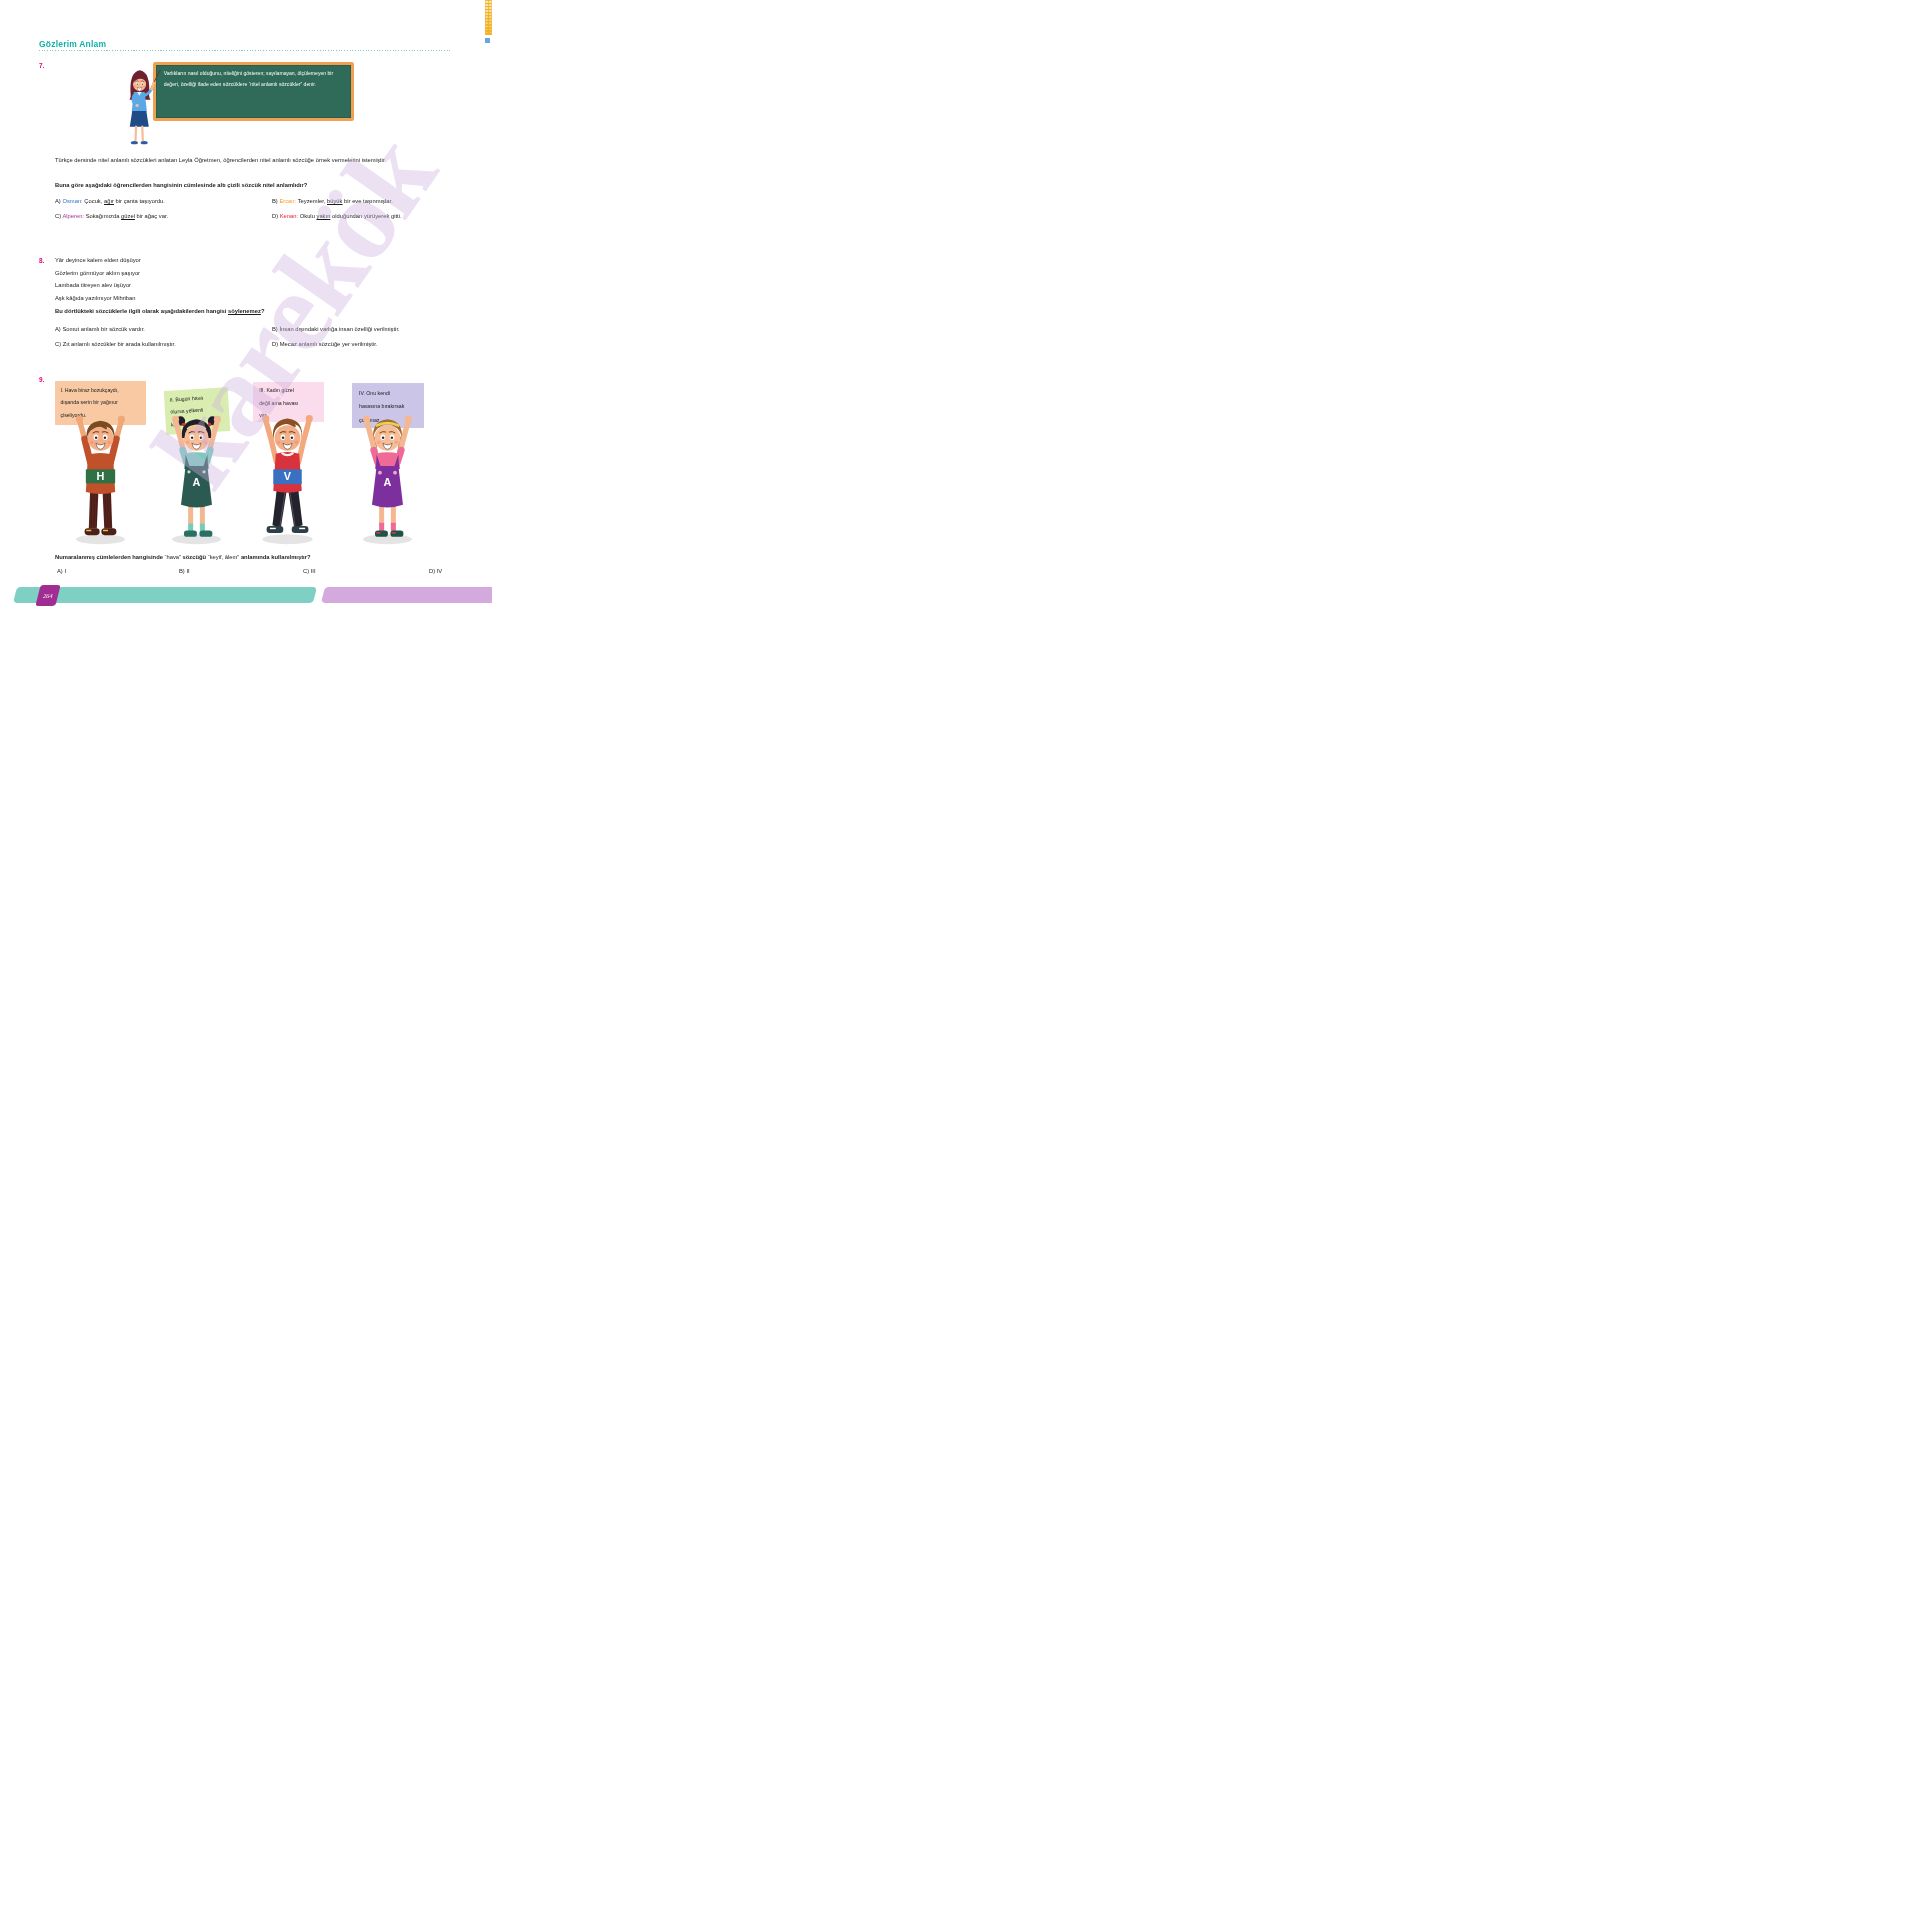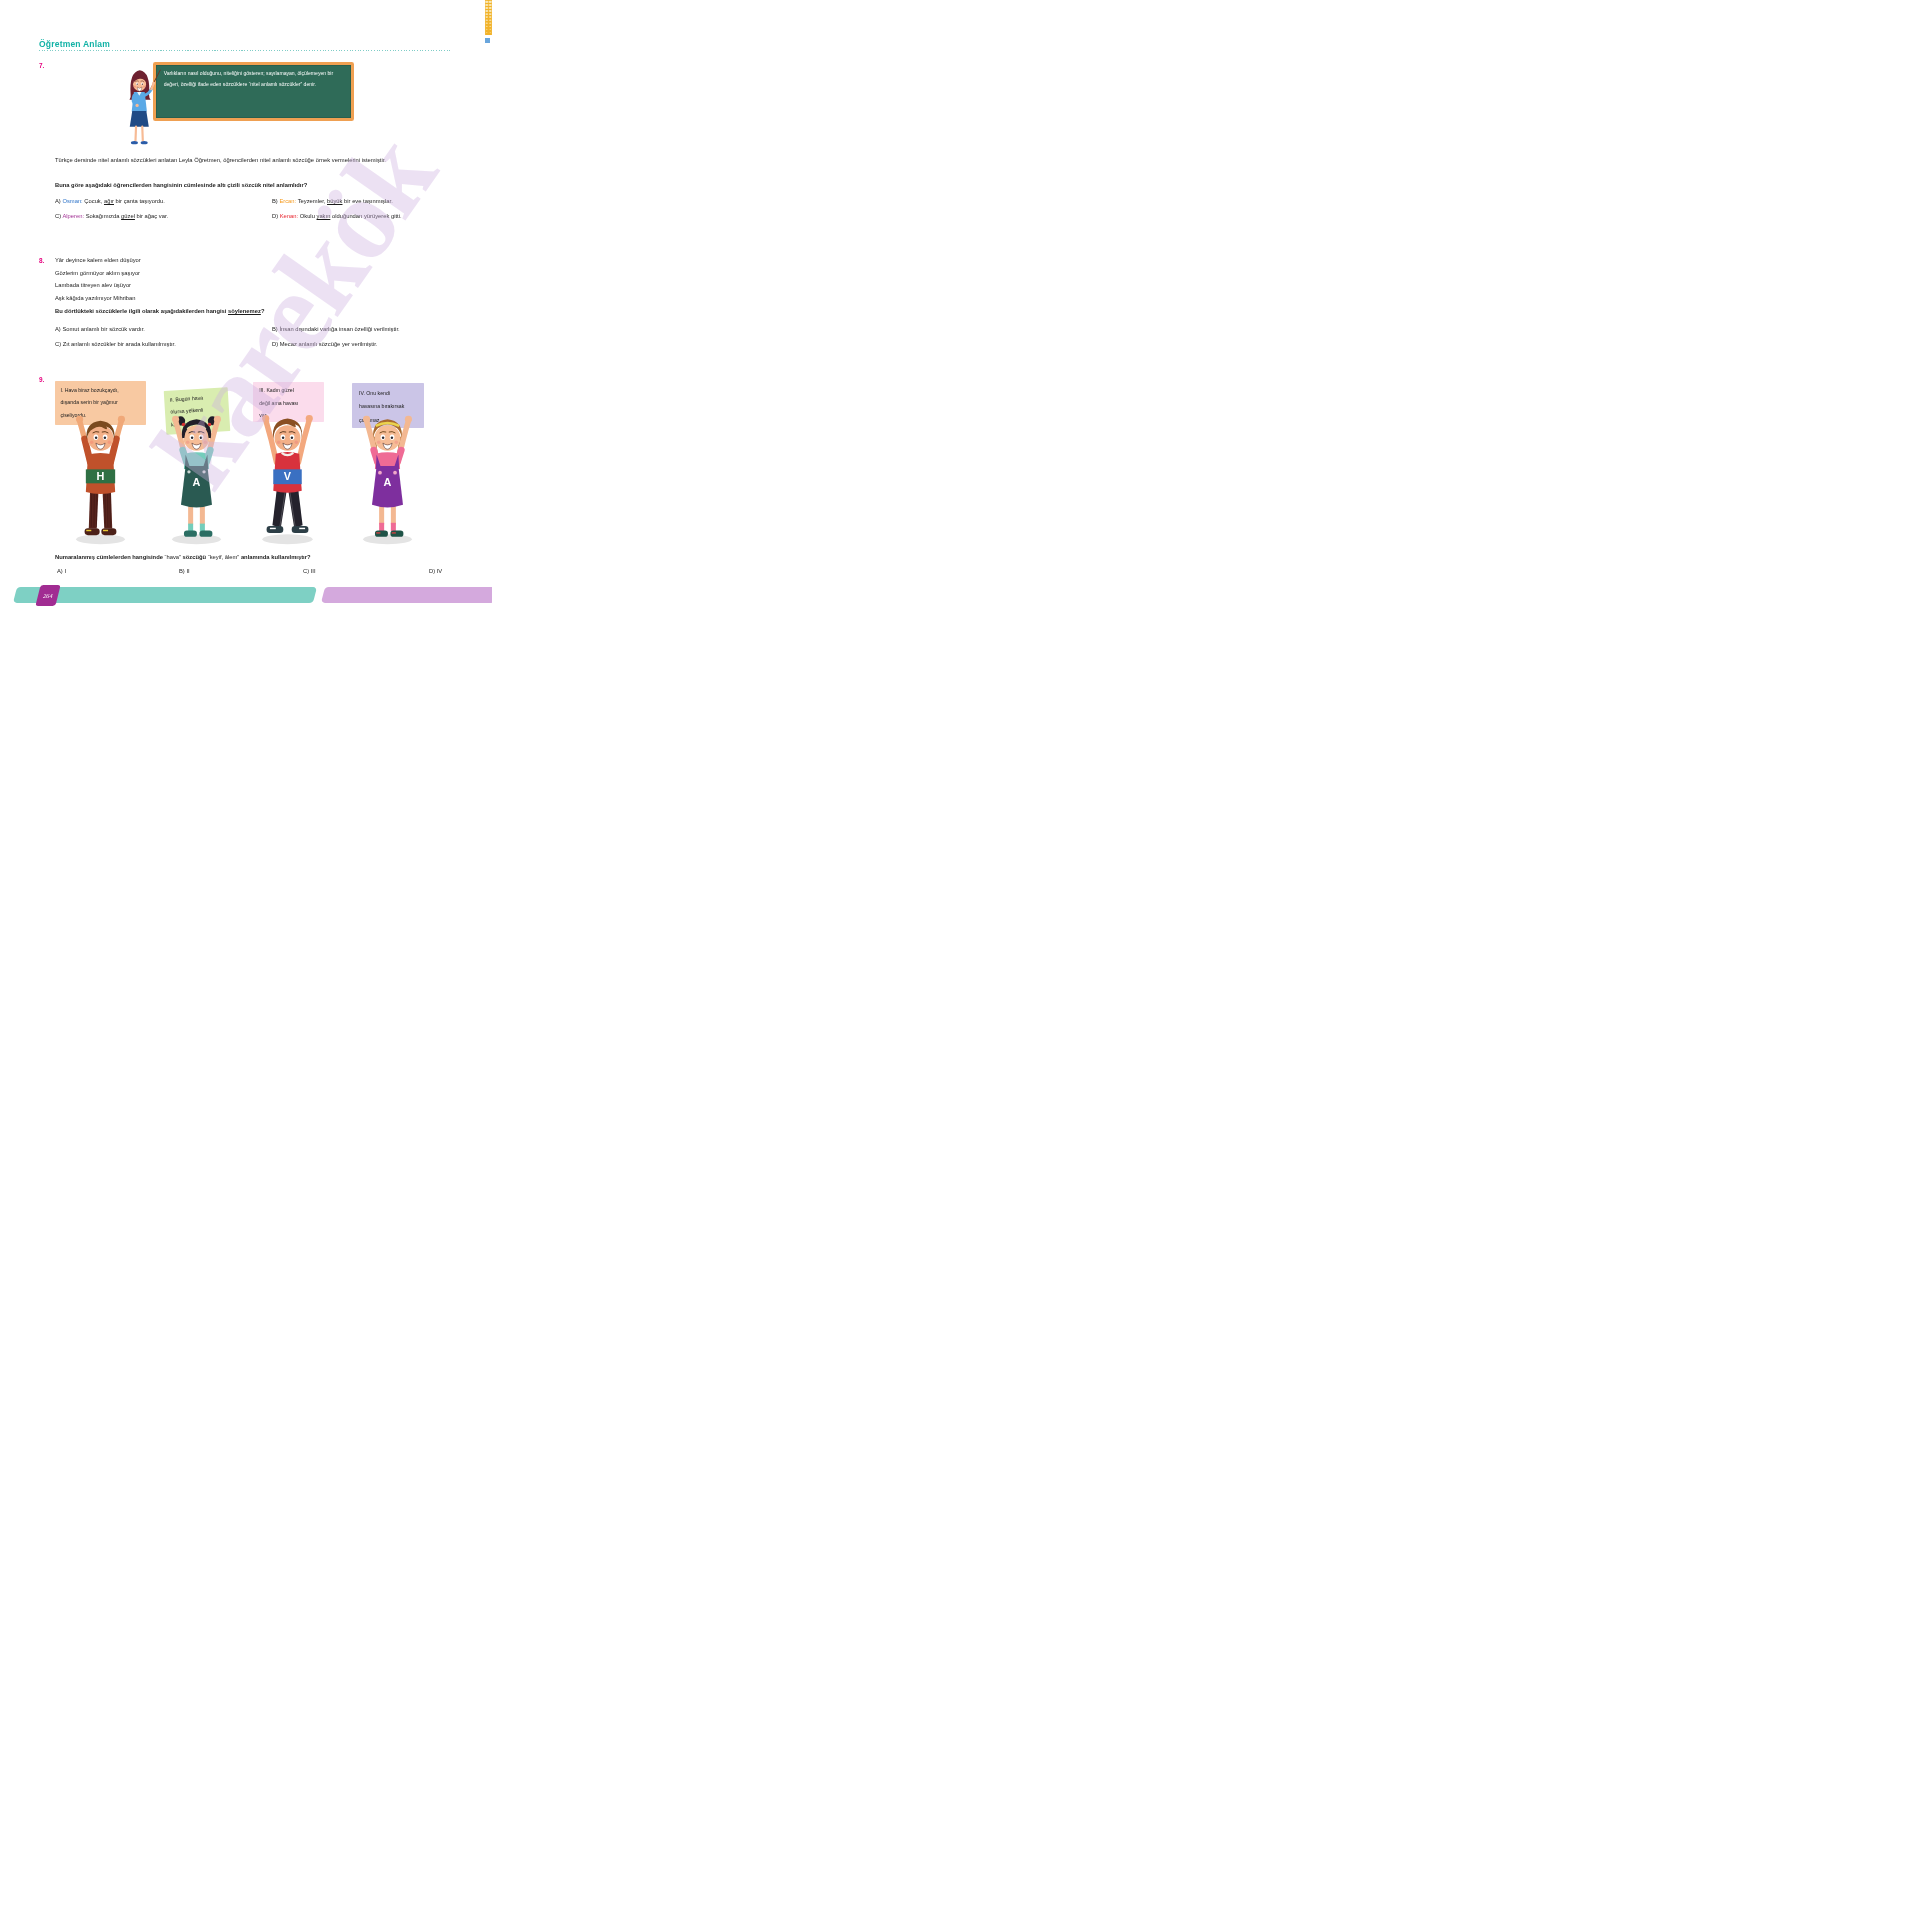--- a/index.html
+++ b/index.html
@@ -57,21 +57,21 @@
     <ellipse cx="4.5" cy="69" rx="2.4" ry="1.4"></ellipse>
       <ellipse cx="13.5" cy="69" rx="2.4" ry="1.4"></ellipse>
     <ellipse cx="4.5" cy="77" rx="2.1" ry="1.2"></ellipse>
       <ellipse cx="13.5" cy="77" rx="2.1" ry="1.2"></ellipse>
     <ellipse cx="4.5" cy="85" rx="1.8" ry="1.0"></ellipse>
       <ellipse cx="13.5" cy="85" rx="1.8" ry="1.0"></ellipse>
   </g>
 </svg>
 <div class="abs" style="left:485px;top:38px;width:5px;height:4.6px;background:#69a6dd"></div>
 
-<div class="abs title" style="left:39px;top:39px">Öğretmen Anlam</div>
+<div class="abs title" style="left:39px;top:39px">Gözlerim Anlam</div>
 <div class="abs dots" style="left:39px;top:50px;width:413px"></div>
 
 <div class="abs qnum" style="left:39px;top:62px">7.</div>
 
 <div class="abs board">
   <div class="board-text">Varlıkların nasıl olduğunu, niteliğini gösteren; sayılamayan, ölçülemeyen bir değeri, özelliği ifade eden sözcüklere “nitel anlamlı sözcükler” denir.</div>
 </div>
 
 <svg class="abs" style="left:123px;top:64px" width="38" height="84" viewBox="0 0 140 300" preserveAspectRatio="none">
   <path d="M100 92 L137 22" stroke="#6f3322" stroke-width="3.5" stroke-linecap="round"></path>

